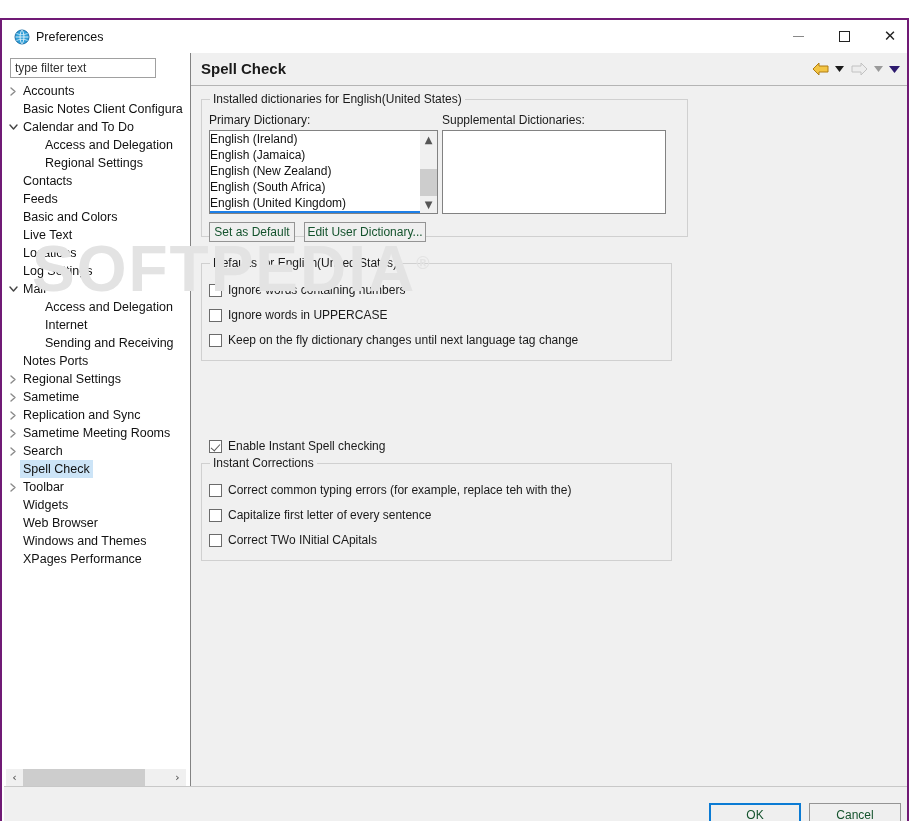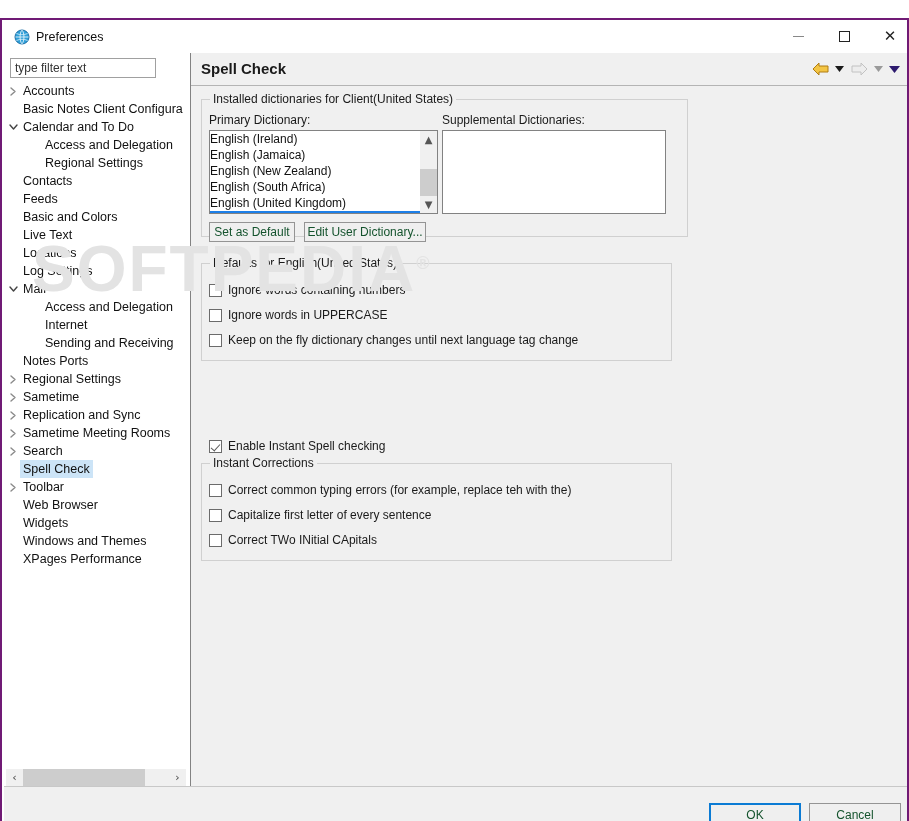--- a/index.html
+++ b/index.html
@@ -276,22 +276,22 @@
           <svg width="7" height="9" viewBox="0 0 7 9">
             <path d="M1 1 L5 4.5 L1 8" fill="none" stroke="#8a8a8a" stroke-width="1.4" stroke-linecap="round" stroke-linejoin="round"></path>
           </svg>
         </span><span class="lbl" style="margin-left:14px">Search</span></div>
       <div class="tree-item sel"><span class="lbl" style="margin-left:14px">Spell Check</span></div>
       <div class="tree-item"><span class="arrow" style="left:0px">
           <svg width="7" height="9" viewBox="0 0 7 9">
             <path d="M1 1 L5 4.5 L1 8" fill="none" stroke="#8a8a8a" stroke-width="1.4" stroke-linecap="round" stroke-linejoin="round"></path>
           </svg>
         </span><span class="lbl" style="margin-left:14px">Toolbar</span></div>
+      <div class="tree-item"><span class="lbl" style="margin-left:14px">Widgets</span></div>
       <div class="tree-item"><span class="lbl" style="margin-left:14px">Web Browser</span></div>
-      <div class="tree-item"><span class="lbl" style="margin-left:14px">Widgets</span></div>
       <div class="tree-item"><span class="lbl" style="margin-left:14px">Windows and Themes</span></div>
       <div class="tree-item"><span class="lbl" style="margin-left:14px">XPages Performance</span></div>
     </div>
 
   <div class="tree-hscroll">
     <div class="hs-arrow">‹</div>
     <div class="hs-track">
       <div class="hs-thumb"></div>
     </div>
     <div class="hs-arrow">›</div>
@@ -328,21 +328,21 @@
           <svg width="11" height="7" viewBox="0 0 11 7">
               <path d="M0 0 L11 0 L5.5 7 Z" fill="#2d1a6e"></path>
             </svg>
         </span>
       </div>
     </div>
 
     <div class="content">
 
       <div class="group" style="left:10px;top:13px;width:487px;height:138px;">
-        <span class="g-title">Installed dictionaries for Client(United States)</span>
+        <span class="g-title">Installed dictionaries for English(United States)</span>
       </div>
 
       <div class="lbl-plain" style="left:18px;top:27px;">Primary Dictionary:</div>
       <div class="lbl-plain" style="left:251px;top:27px;">Supplemental Dictionaries:</div>
 
       <div class="listbox" style="left:18px;top:44px;width:229px;height:84px;">
         <div class="list-inner" id="primary-list">
             <div class="list-row"><span>English (Ireland)</span></div>
             <div class="list-row"><span>English (Jamaica)</span></div>
             <div class="list-row"><span>English (New Zealand)</span></div>

